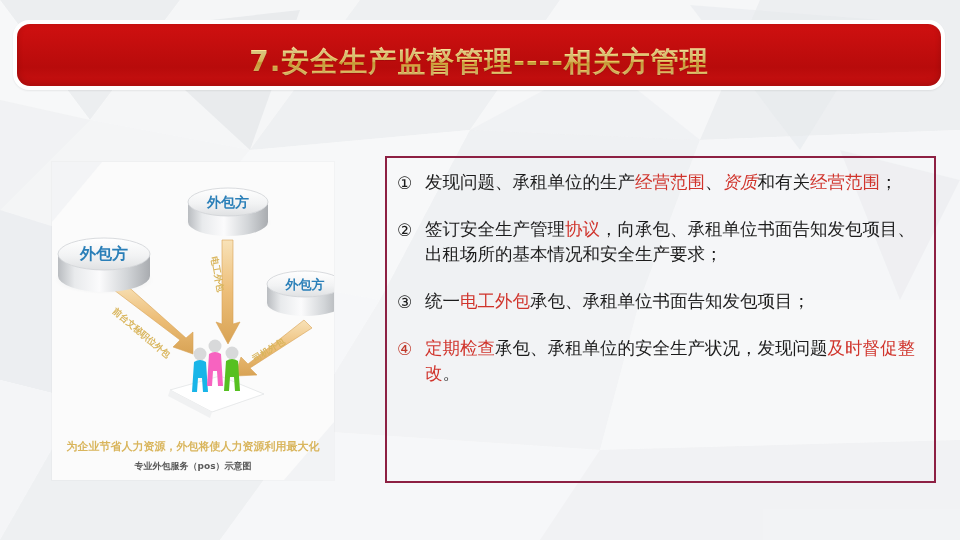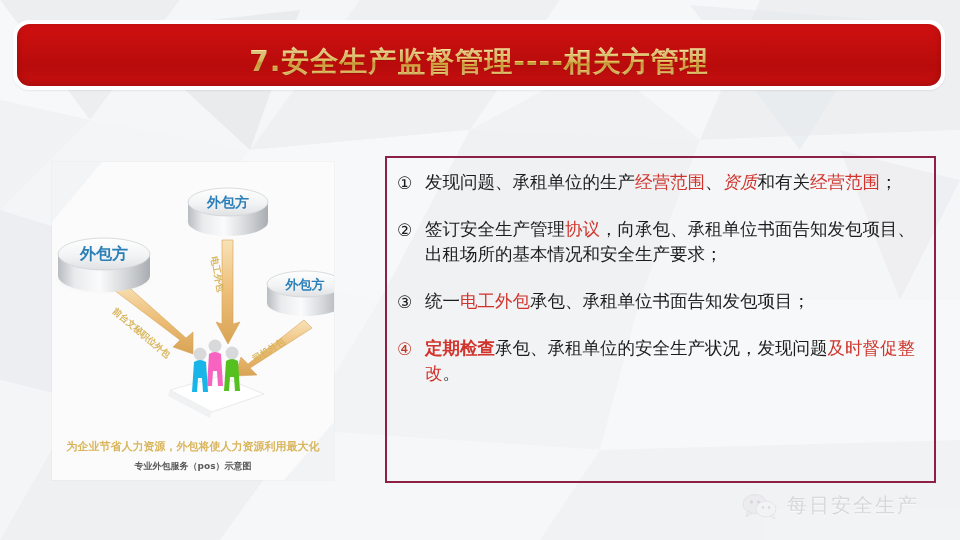--- a/index.html
+++ b/index.html
@@ -237,33 +237,20 @@
       <div class="gap"></div>
 
       <li class="item">
         <span class="marker">③</span>
         <span class="body"><span>统一</span><span class="r" style="color: rgb(208, 52, 44);">电工外包</span><span>承包、承租单位书面告知发包项目；</span></span>
       </li>
       <div class="gap"></div>
 
       <li class="item red">
         <span class="marker">④</span>
-        <span class="body"><span class="r" style="color: rgb(208, 52, 44); font-weight: bold;">定期检查</span><span>承包、承租单位的安全生产状况，发现问题</span><span class="r" style="color: rgb(208, 52, 44);">及时督促整改</span><span>。</span></span>
+        <span class="body"><span class="r" style="color: rgb(208, 52, 44);">定期检查</span><span>承包、承租单位的安全生产状况，发现问题</span><span class="r" style="color: rgb(208, 52, 44);">及时督促整改</span><span>。</span></span>
       </li>
 
     </ul>
   </div>
 
-  <div class="watermark">
-    <svg class="wechat-icon" viewBox="0 0 36 26" aria-hidden="true">
-      <ellipse cx="13" cy="11" rx="12" ry="9.5" fill="#e9e9ec" stroke="#d8d8dc" stroke-width="1"></ellipse>
-      <polygon points="6,18 4,24 10,20" fill="#e9e9ec" stroke="#d8d8dc" stroke-width="1"></polygon>
-      <circle cx="9.5" cy="9" r="1.5" fill="#c3c3c9"></circle>
-      <circle cx="16.5" cy="9" r="1.5" fill="#c3c3c9"></circle>
-      <ellipse cx="24" cy="16" rx="10" ry="8" fill="#f4f4f6" stroke="#dcdce0" stroke-width="1"></ellipse>
-      <polygon points="31,21 33,26 28,23" fill="#f4f4f6" stroke="#dcdce0" stroke-width="1"></polygon>
-      <circle cx="21" cy="14.5" r="1.2" fill="#c8c8ce"></circle>
-      <circle cx="27" cy="14.5" r="1.2" fill="#c8c8ce"></circle>
-    </svg>
-    <span class="wm-text">每日安全生产</span>
-  </div>
 
 </div>
 
 </body></html>

